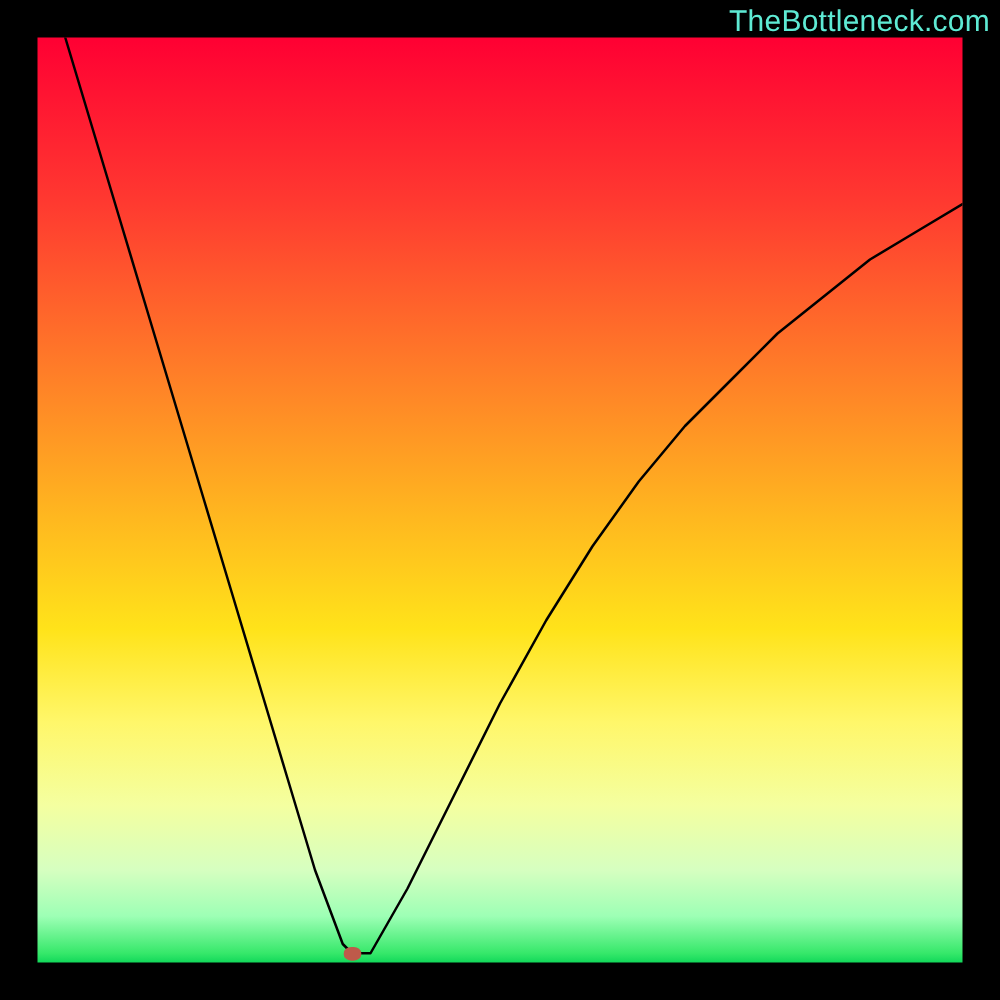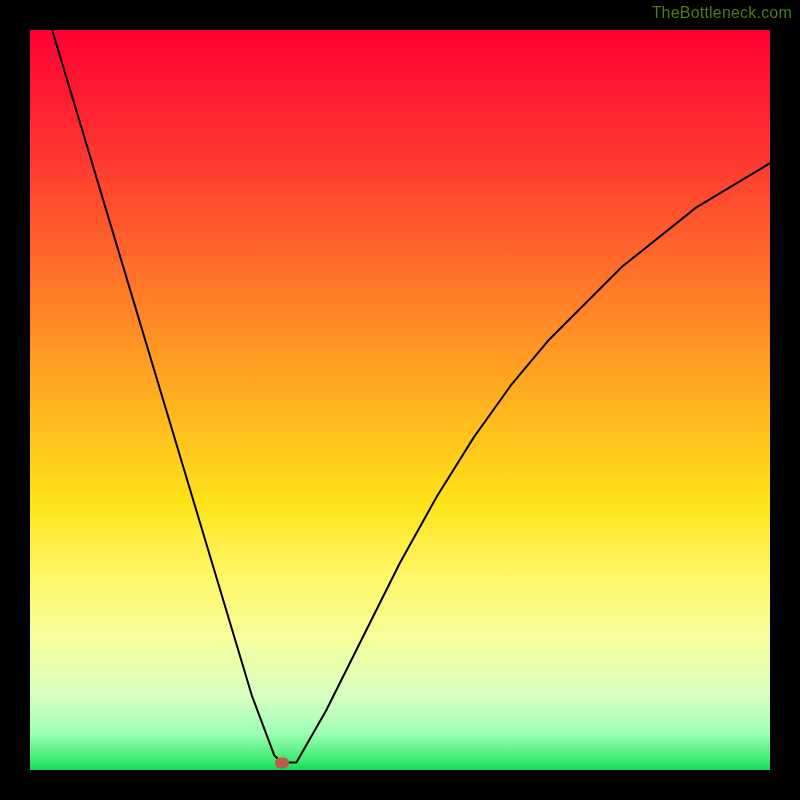--- a/index.html
+++ b/index.html
@@ -34,22 +34,22 @@
       #d6ffc0 90%,
       #9dffb5 95%,
       #36e86a 99%,
       #12d85a 100%
     );
   }
   .watermark {
     position: absolute;
     top: 4px;
     right: 8px;
-    color: #4d7c0f;
-    font-size: 16px;
+    color: #5eead4;
+    font-size: 24px;
     font-weight: 500;
     letter-spacing: 0.2px;
     user-select: none;
   }
   .curve-svg {
     position: absolute;
     inset: 0;
     width: 100%;
     height: 100%;
   }

